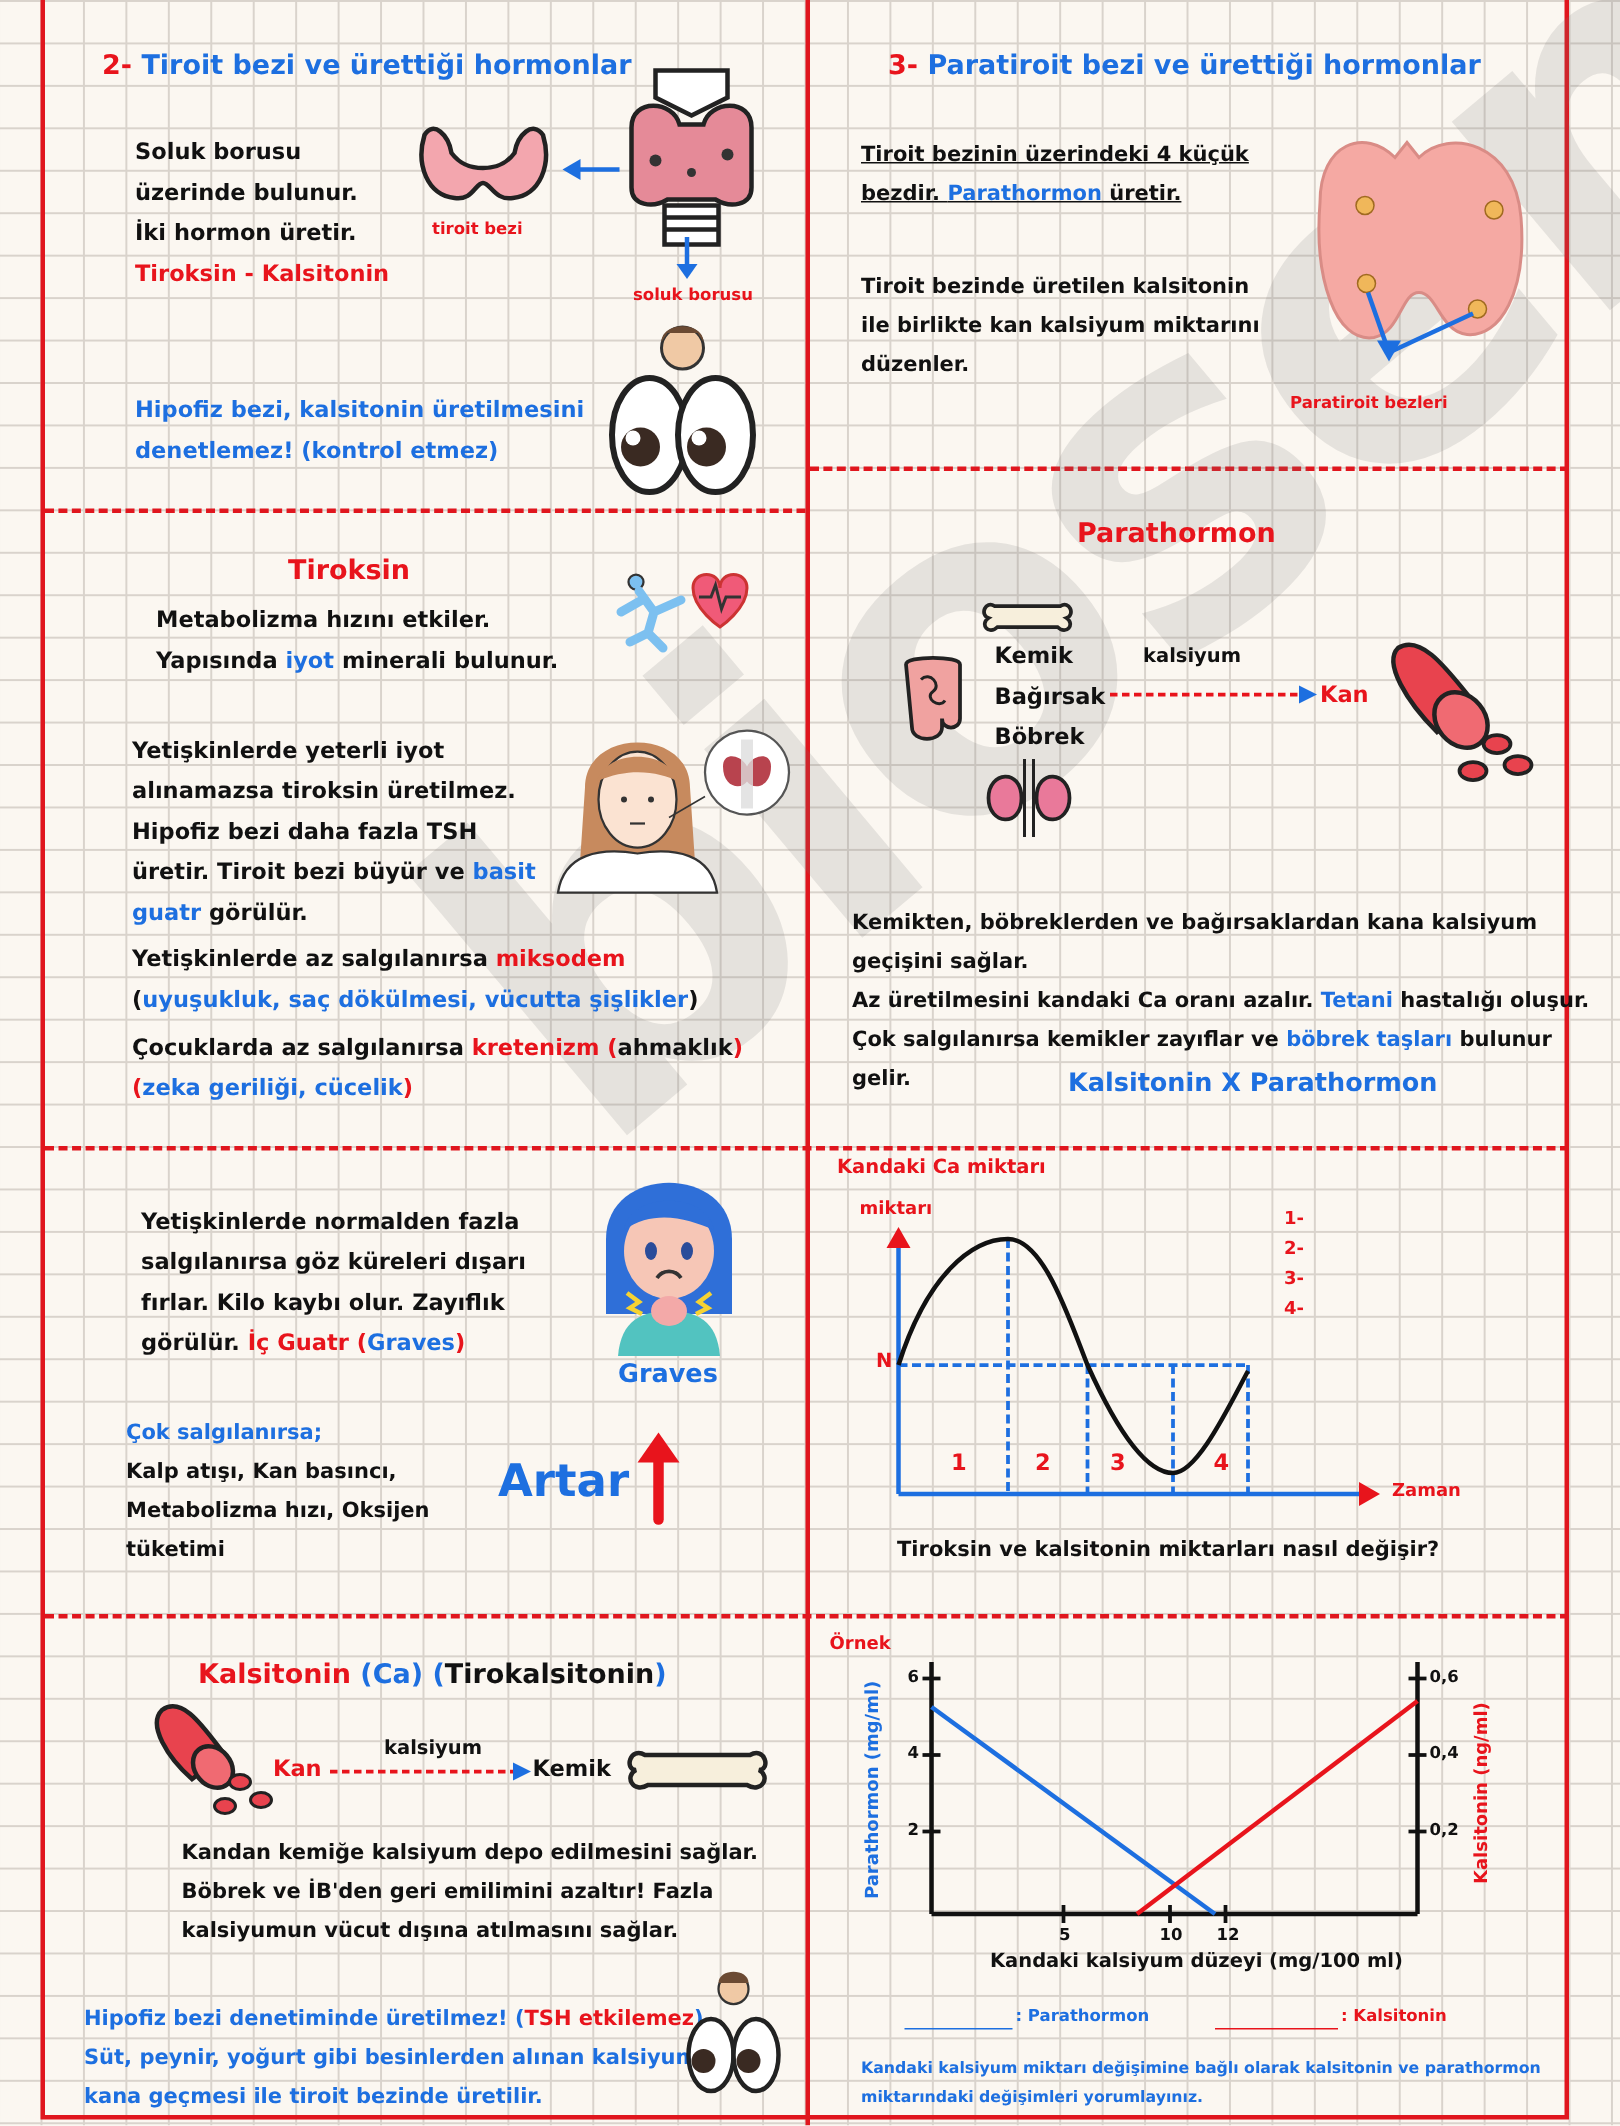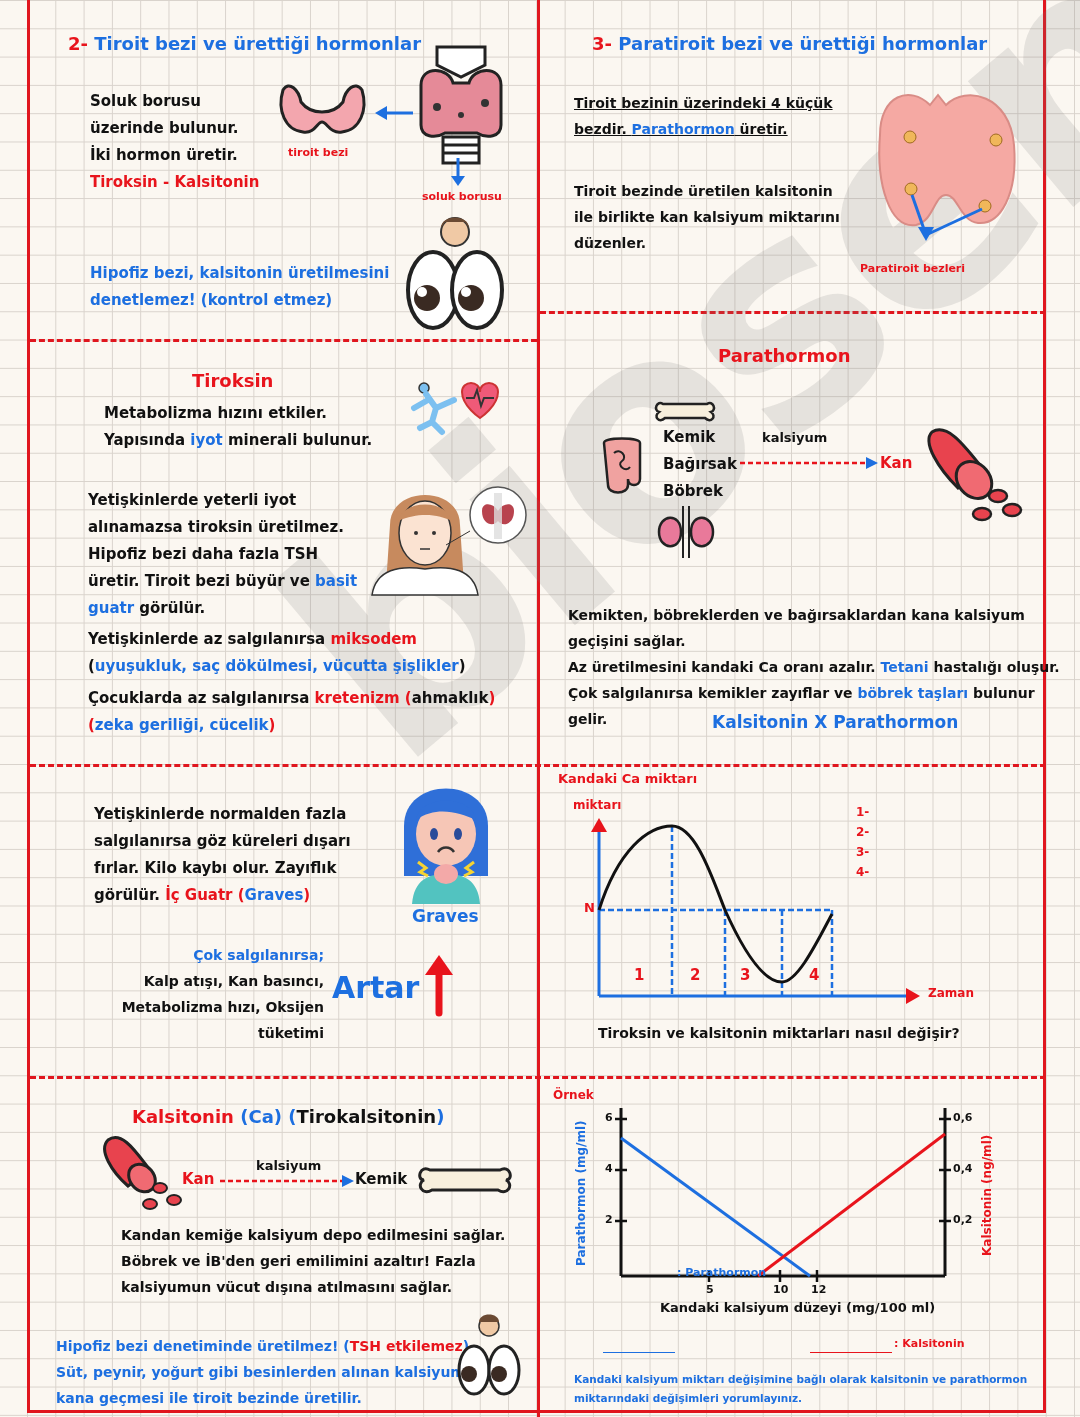--- a/index.html
+++ b/index.html
@@ -12,21 +12,21 @@
   .vline{position:absolute;left:537px;top:0;width:3px;height:1417px;background:#e0161e;}
   .hdash{position:absolute;height:0;border-top:3px dashed #e0161e;}
   .abs{position:absolute;}
   .red{color:#e8141c;} .blue{color:#1d6fe0;}
   .t15{font-size:15px;line-height:27px;}
   .t14{font-size:14px;line-height:26px;}
   .title{font-size:18px;}
   .wm{position:absolute;left:220px;top:560px;font-size:300px;font-weight:bold;color:rgba(120,120,120,0.16);
     transform:rotate(-40deg);transform-origin:left top;letter-spacing:-10px;pointer-events:none;font-family:"DejaVu Sans",sans-serif;}
   svg{position:absolute;overflow:visible;}
-  .c{text-align:right;}
+  .c{text-align:left;}
 </style>
 </head>
 <body>
 
 <div class="grid"></div>
 <div class="frame"></div>
 <div class="vline"></div>
 <div class="hdash" style="left:30px;width:507px;top:339px;"></div>
 <div class="hdash" style="left:540px;width:506px;top:311px;"></div>
 <div class="hdash" style="left:30px;width:1016px;top:764px;"></div>
@@ -313,16 +313,16 @@
 <div class="abs" style="left:953px;top:1111px;font-size:11px;">0,6</div>
 <div class="abs" style="left:953px;top:1162px;font-size:11px;">0,4</div>
 <div class="abs" style="left:953px;top:1213px;font-size:11px;">0,2</div>
 <div class="abs" style="left:706px;top:1283px;font-size:11px;">5</div>
 <div class="abs" style="left:773px;top:1283px;font-size:11px;">10</div>
 <div class="abs" style="left:811px;top:1283px;font-size:11px;">12</div>
 <div class="abs" style="left:660px;top:1300px;font-size:13px;">Kandaki kalsiyum düzeyi (mg/100 ml)</div>
 <div class="abs blue" style="left:574px;top:1266px;font-size:12px;transform:rotate(-90deg);transform-origin:left top;white-space:nowrap;">Parathormon (mg/ml)</div>
 <div class="abs red" style="left:980px;top:1256px;font-size:12px;transform:rotate(-90deg);transform-origin:left top;white-space:nowrap;">Kalsitonin (ng/ml)</div>
 <div class="abs" style="left:603px;top:1352px;width:72px;border-top:1.5px solid #1d6fe0;"></div>
-<div class="abs blue" style="left:677px;top:1266px;font-size:11px;">: Parathormon</div>
+<div class="abs blue" style="left:677px;top:1337px;font-size:11px;">: Parathormon</div>
 <div class="abs" style="left:810px;top:1352px;width:82px;border-top:1.5px solid #e8141c;"></div>
 <div class="abs red" style="left:894px;top:1337px;font-size:11px;">: Kalsitonin</div>
 <div class="abs blue" style="left:574px;top:1370px;width:460px;font-size:10.5px;line-height:19px;">Kandaki kalsiyum miktarı değişimine bağlı olarak kalsitonin ve parathormon miktarındaki değişimleri yorumlayınız.</div>
 
 </body></html>

